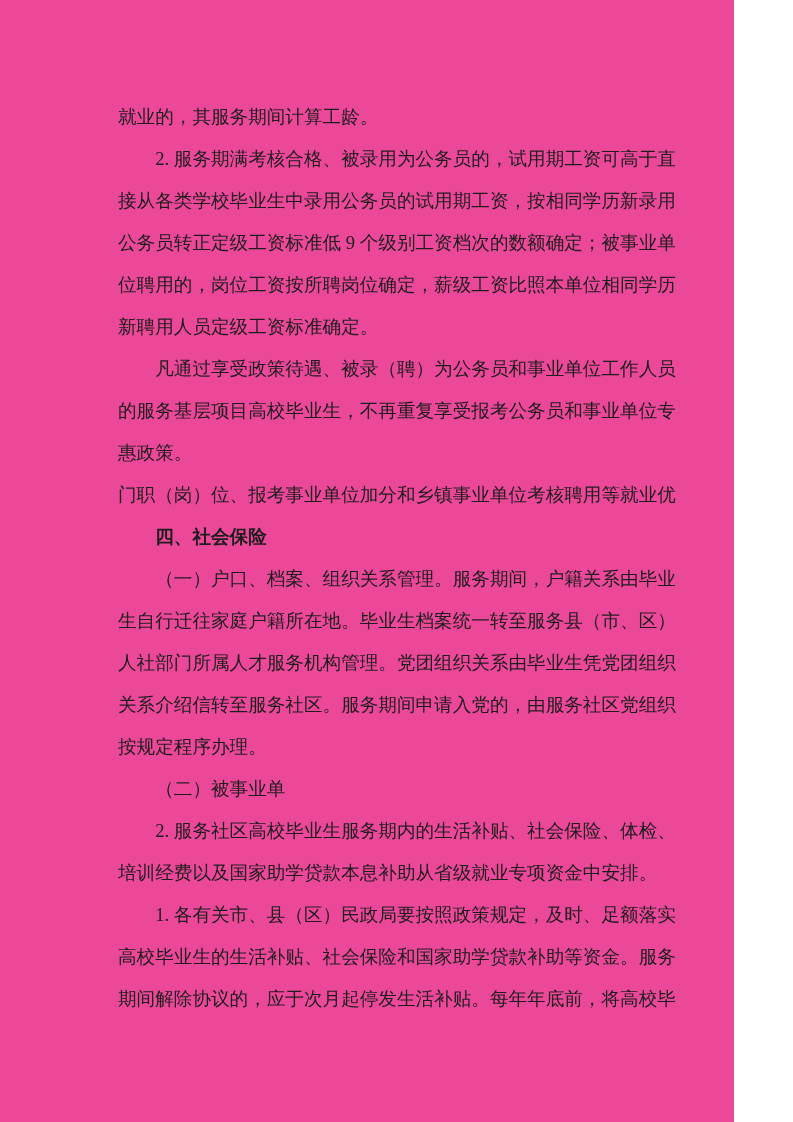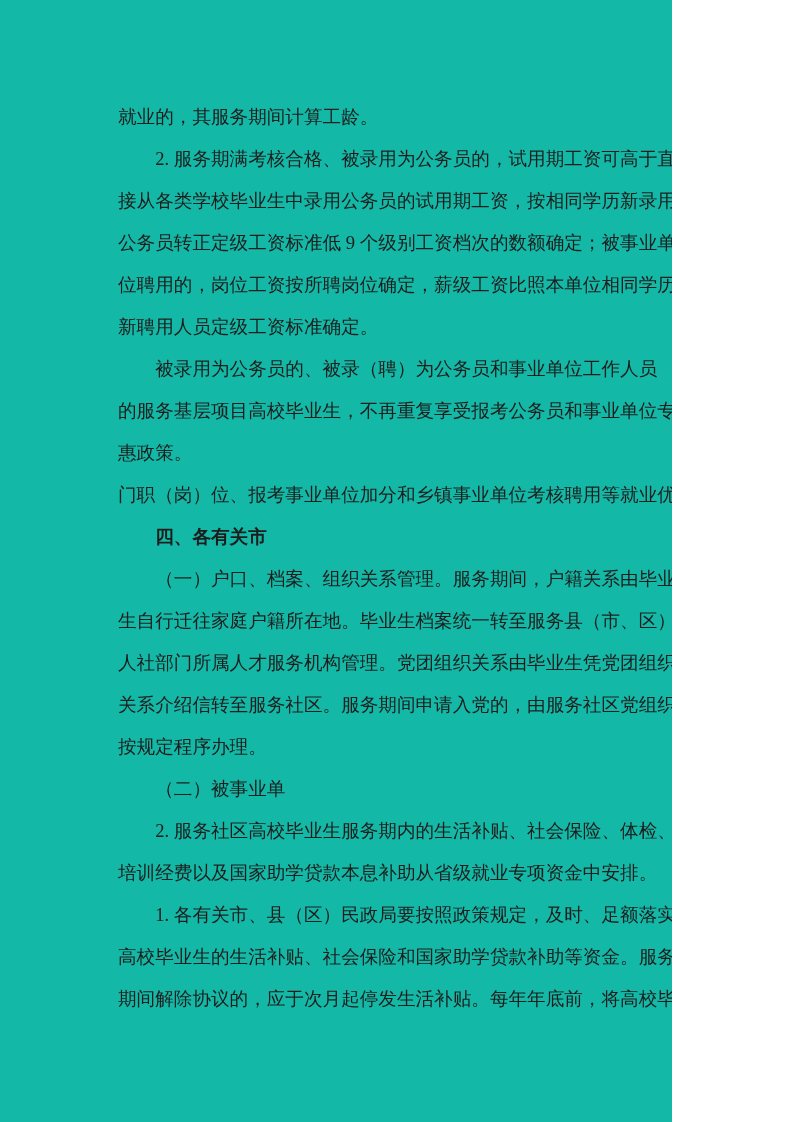--- a/index.html
+++ b/index.html
@@ -2,23 +2,23 @@
 <html><head>
 <meta charset="utf-8">
 <style>
   html, body {
     margin: 0;
     padding: 0;
     background: #ffffff;
   }
   .page {
     position: relative;
-    width: 672px;
+    width: 734px;
     height: 1122px;
-    background: #14b8a6;
+    background: #ec4899;
     overflow: hidden;
   }
   .doc {
     position: absolute;
     left: 118px;
     top: 96px;
     width: 562px;
     color: #1d1d1d;
     font-family: "Liberation Serif", "DejaVu Serif", serif;
     font-size: 18.6px;
@@ -46,27 +46,27 @@
         <div class="line">就业的，其服务期间计算工龄。</div>
       </div>
       <div class="para indent">
         <div class="line">2. 服务期满考核合格、被录用为公务员的，试用期工资可高于直</div>
         <div class="line">接从各类学校毕业生中录用公务员的试用期工资，按相同学历新录用</div>
         <div class="line">公务员转正定级工资标准低 9 个级别工资档次的数额确定；被事业单</div>
         <div class="line">位聘用的，岗位工资按所聘岗位确定，薪级工资比照本单位相同学历</div>
         <div class="line">新聘用人员定级工资标准确定。</div>
       </div>
       <div class="para indent">
-        <div class="line">被录用为公务员的、被录（聘）为公务员和事业单位工作人员</div>
+        <div class="line">凡通过享受政策待遇、被录（聘）为公务员和事业单位工作人员</div>
         <div class="line">的服务基层项目高校毕业生，不再重复享受报考公务员和事业单位专</div>
         <div class="line">惠政策。</div>
         <div class="line">门职（岗）位、报考事业单位加分和乡镇事业单位考核聘用等就业优</div>
       </div>
       <div class="para indent heading">
-        <div class="line">四、各有关市</div>
+        <div class="line">四、社会保险</div>
       </div>
       <div class="para indent">
         <div class="line">（一）户口、档案、组织关系管理。服务期间，户籍关系由毕业</div>
         <div class="line">生自行迁往家庭户籍所在地。毕业生档案统一转至服务县（市、区）</div>
         <div class="line">人社部门所属人才服务机构管理。党团组织关系由毕业生凭党团组织</div>
         <div class="line">关系介绍信转至服务社区。服务期间申请入党的，由服务社区党组织</div>
         <div class="line">按规定程序办理。</div>
       </div>
       <div class="para indent">
         <div class="line">（二）被事业单</div>

